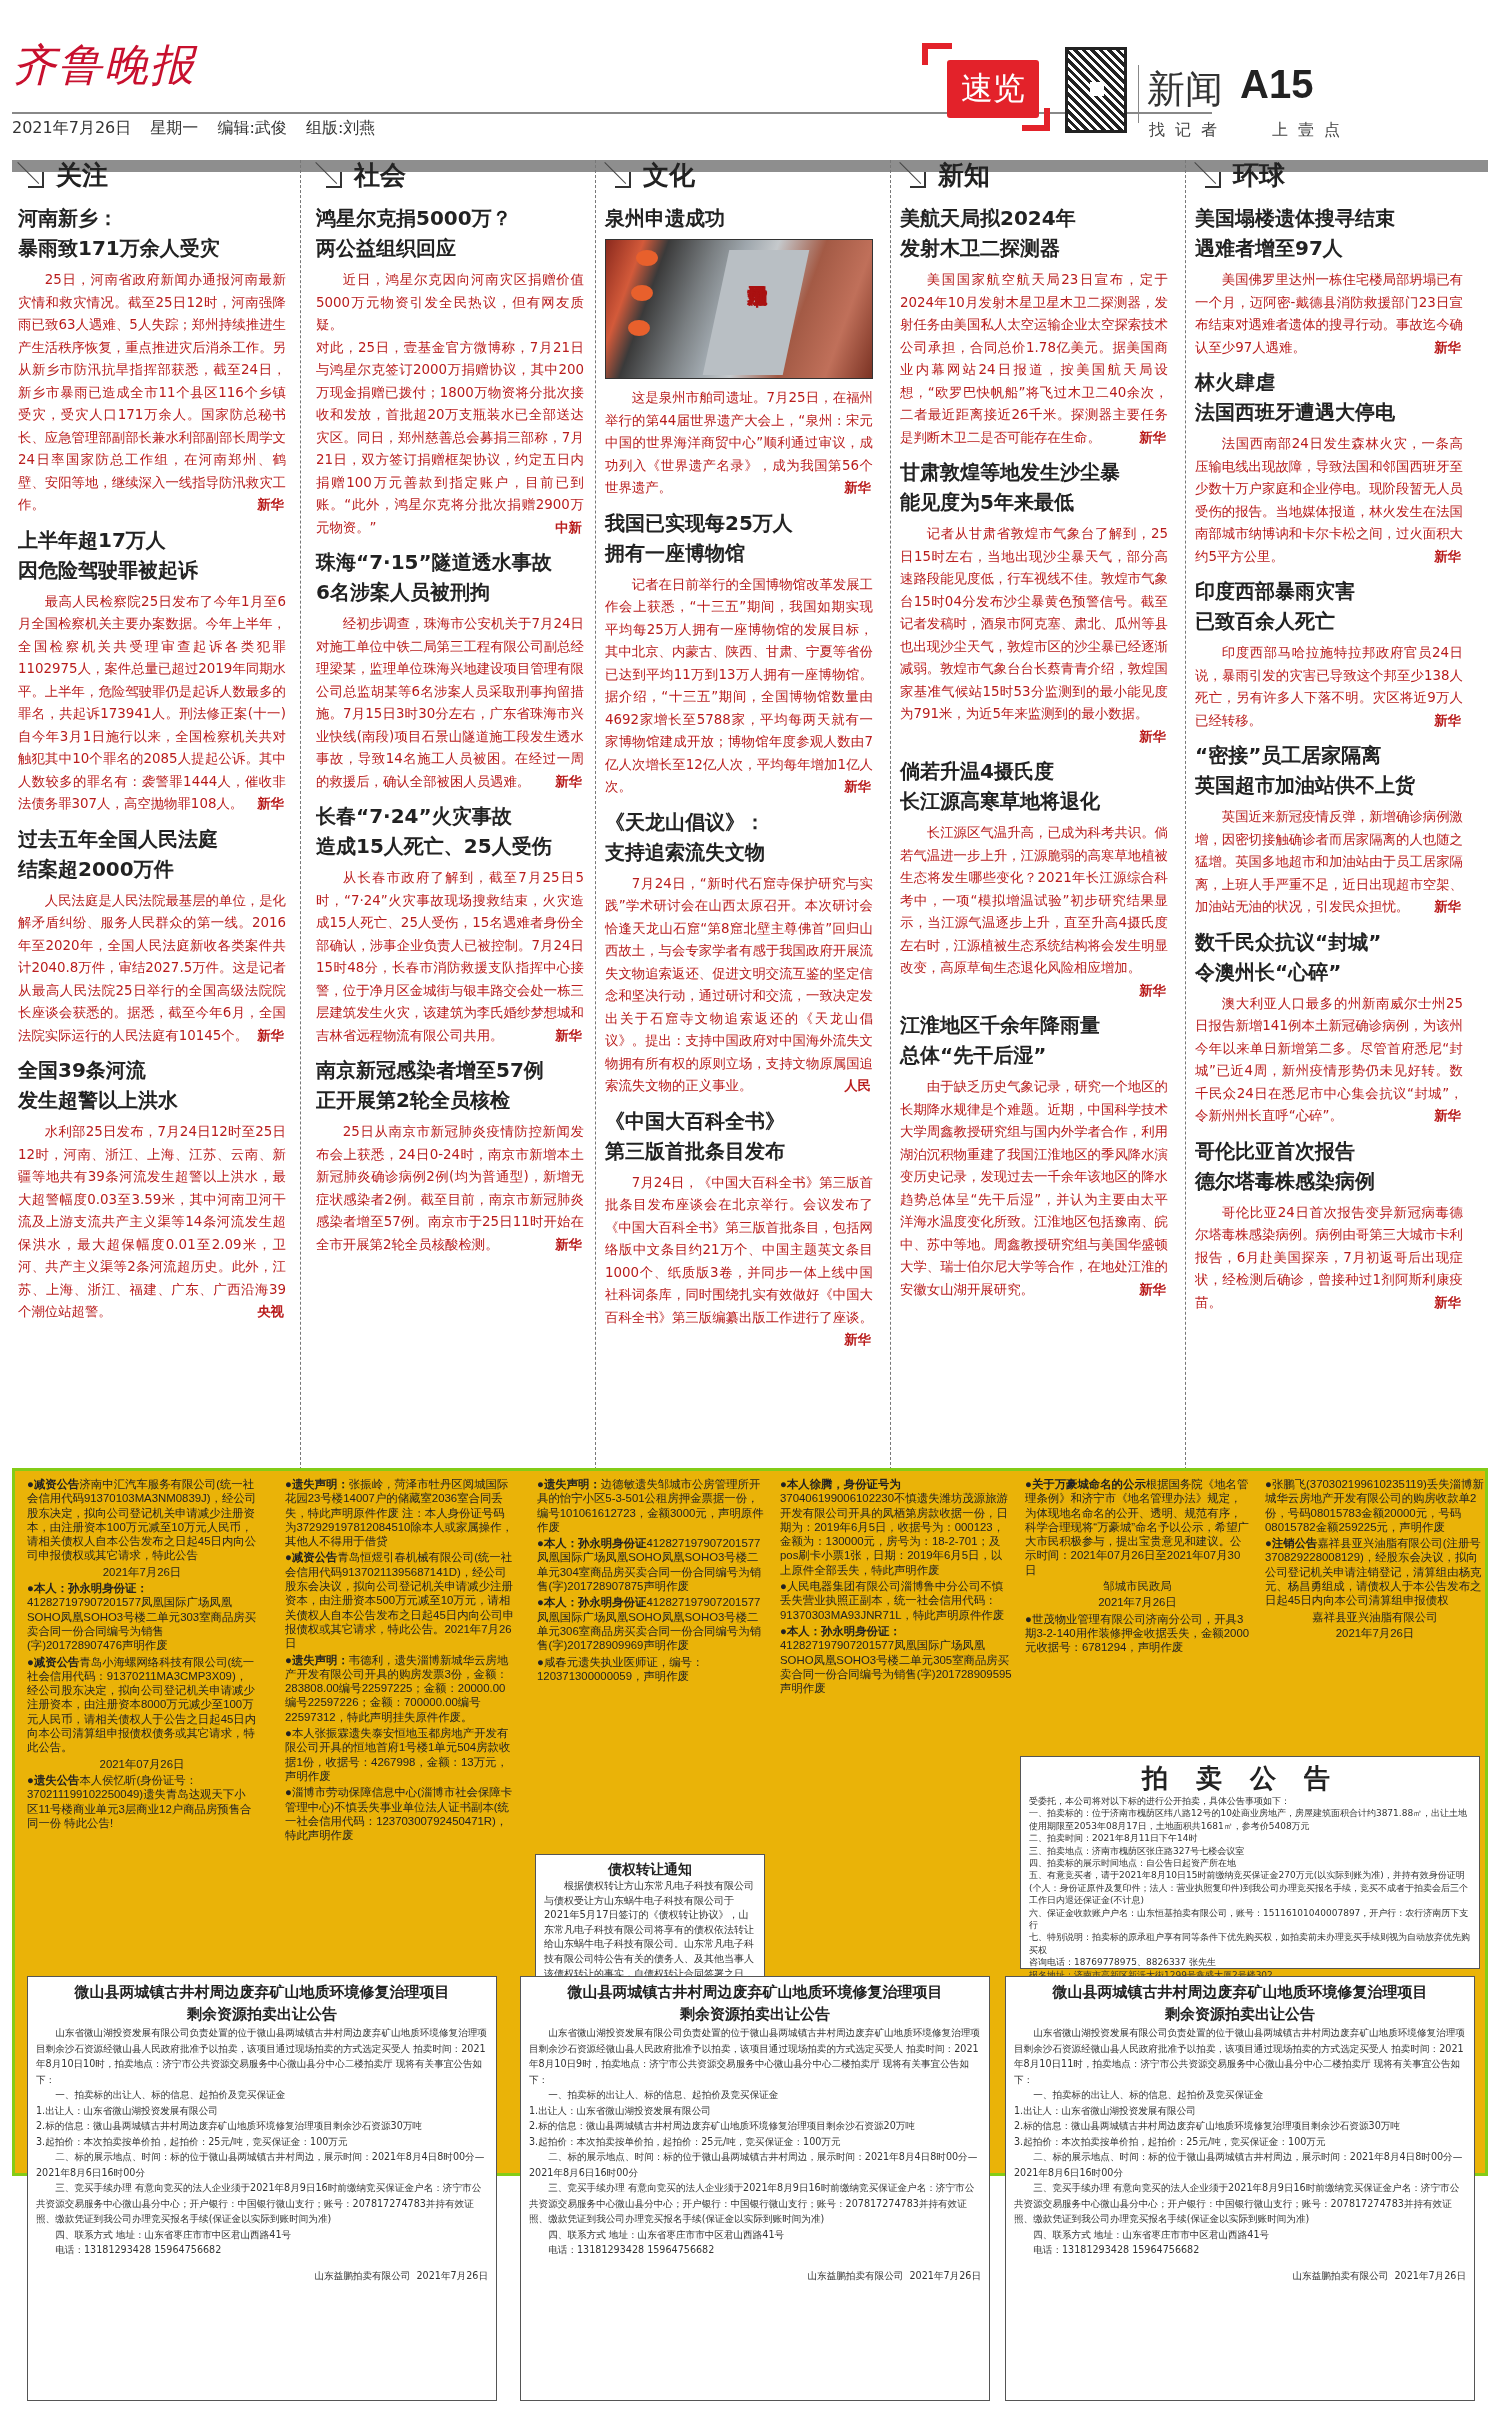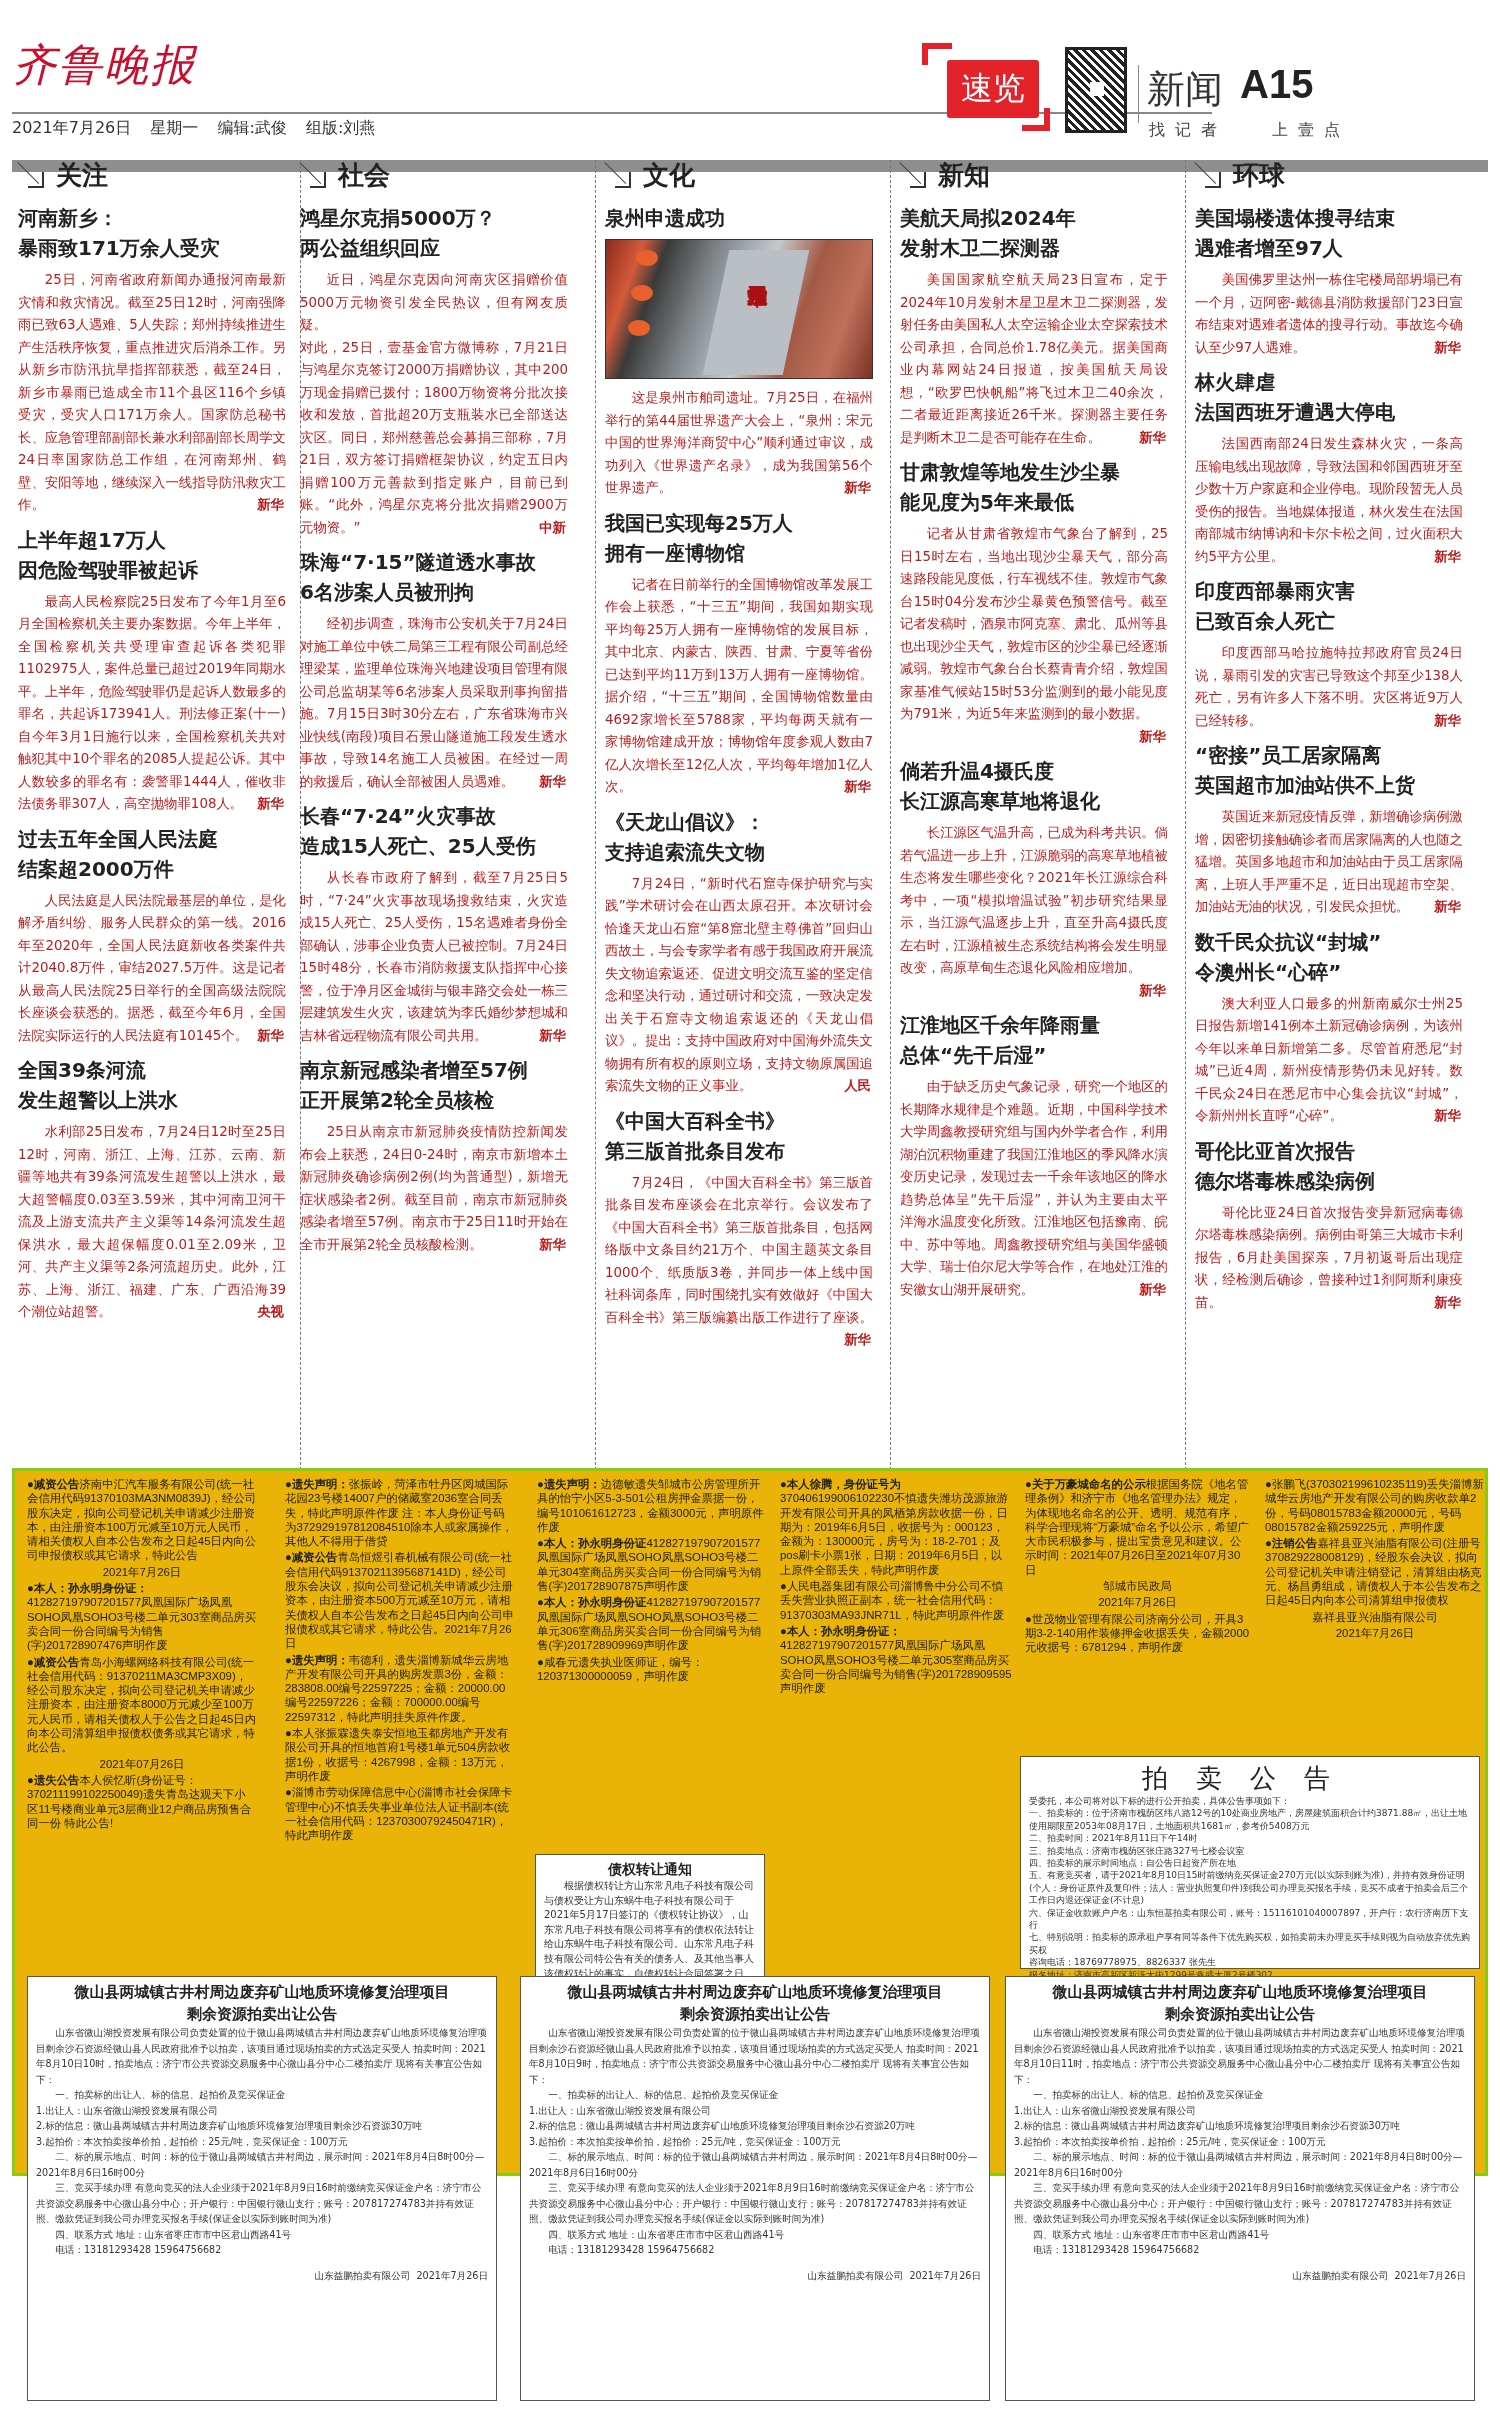--- a/index.html
+++ b/index.html
@@ -36,21 +36,21 @@
 .photo .lantern{position:absolute;width:22px;height:16px;border-radius:50%;background:#e8602c}
 .photo .stone{position:absolute;left:110px;top:10px;width:80px;height:125px;background:#b9bfc4;transform:skewX(-12deg)}
 .photo .stone-text{position:absolute;left:140px;top:30px;color:#a11;font-size:20px;font-weight:bold;line-height:24px;writing-mode:vertical-rl}
 
 .ads{position:absolute;left:12px;top:1468px;width:1476px;height:708px;border:3px solid #84cc16;background:#eab308}
 .adcol{position:absolute;top:6px;font-size:11.4px;line-height:14.3px;color:#222;font-family:"Liberation Sans",sans-serif}
 .adcol p{margin:0 0 2px 0}
 .adcol .ttl{font-weight:bold}
 .box{position:absolute;border:1px solid #555;background:#fff;font-size:10px;line-height:14.6px;color:#333;padding:4px 8px}
 .box .btitle{text-align:center;font-weight:bold;font-size:14px;line-height:20px;color:#222}
-.box .btitle-big{text-align:center;font-weight:normal;font-size:26px;letter-spacing:28px;line-height:34px;color:#222}
+.box .btitle-big{text-align:center;font-weight:bold;font-size:26px;letter-spacing:28px;line-height:34px;color:#222}
 .right{text-align:right}
 .center{text-align:center}
 </style>
 </head>
 <body>
 
 <div class="page">
   <div class="masthead">
     <div class="logo">齐鲁晚报</div>
     <div class="hline"></div>
@@ -96,21 +96,21 @@
           <div class="headline" style="white-space:pre-line">过去五年全国人民法庭
 结案超2000万件</div>
           <div class="body"><span style="white-space:pre-line">人民法庭是人民法院最基层的单位，是化解矛盾纠纷、服务人民群众的第一线。2016年至2020年，全国人民法庭新收各类案件共计2040.8万件，审结2027.5万件。这是记者从最高人民法院25日举行的全国高级法院院长座谈会获悉的。据悉，截至今年6月，全国法院实际运行的人民法庭有10145个。</span><span class="src">新华</span><div style="clear:both"></div></div>
         </div>
         <div>
           <div class="headline" style="white-space:pre-line">全国39条河流
 发生超警以上洪水</div>
           <div class="body"><span style="white-space:pre-line">水利部25日发布，7月24日12时至25日12时，河南、浙江、上海、江苏、云南、新疆等地共有39条河流发生超警以上洪水，最大超警幅度0.03至3.59米，其中河南卫河干流及上游支流共产主义渠等14条河流发生超保洪水，最大超保幅度0.01至2.09米，卫河、共产主义渠等2条河流超历史。此外，江苏、上海、浙江、福建、广东、广西沿海39个潮位站超警。</span><span class="src">央视</span><div style="clear:both"></div></div>
         </div>
       </div>
-      <div class="col" style="left: 300px;">
+      <div class="col" style="left: 316px;">
         <div class="cat">
           <span class="arrow"></span>
           <span class="label">社会</span>
         </div>
         <div>
           <div class="headline" style="white-space:pre-line">鸿星尔克捐5000万？
 两公益组织回应</div>
           <div class="body"><span style="white-space:pre-line">近日，鸿星尔克因向河南灾区捐赠价值5000万元物资引发全民热议，但有网友质疑。
 对此，25日，壹基金官方微博称，7月21日与鸿星尔克签订2000万捐赠协议，其中200万现金捐赠已拨付；1800万物资将分批次接收和发放，首批超20万支瓶装水已全部送达灾区。同日，郑州慈善总会募捐三部称，7月21日，双方签订捐赠框架协议，约定五日内捐赠100万元善款到指定账户，目前已到账。“此外，鸿星尔克将分批次捐赠2900万元物资。”</span><span class="src">中新</span><div style="clear:both"></div></div>
         </div>

